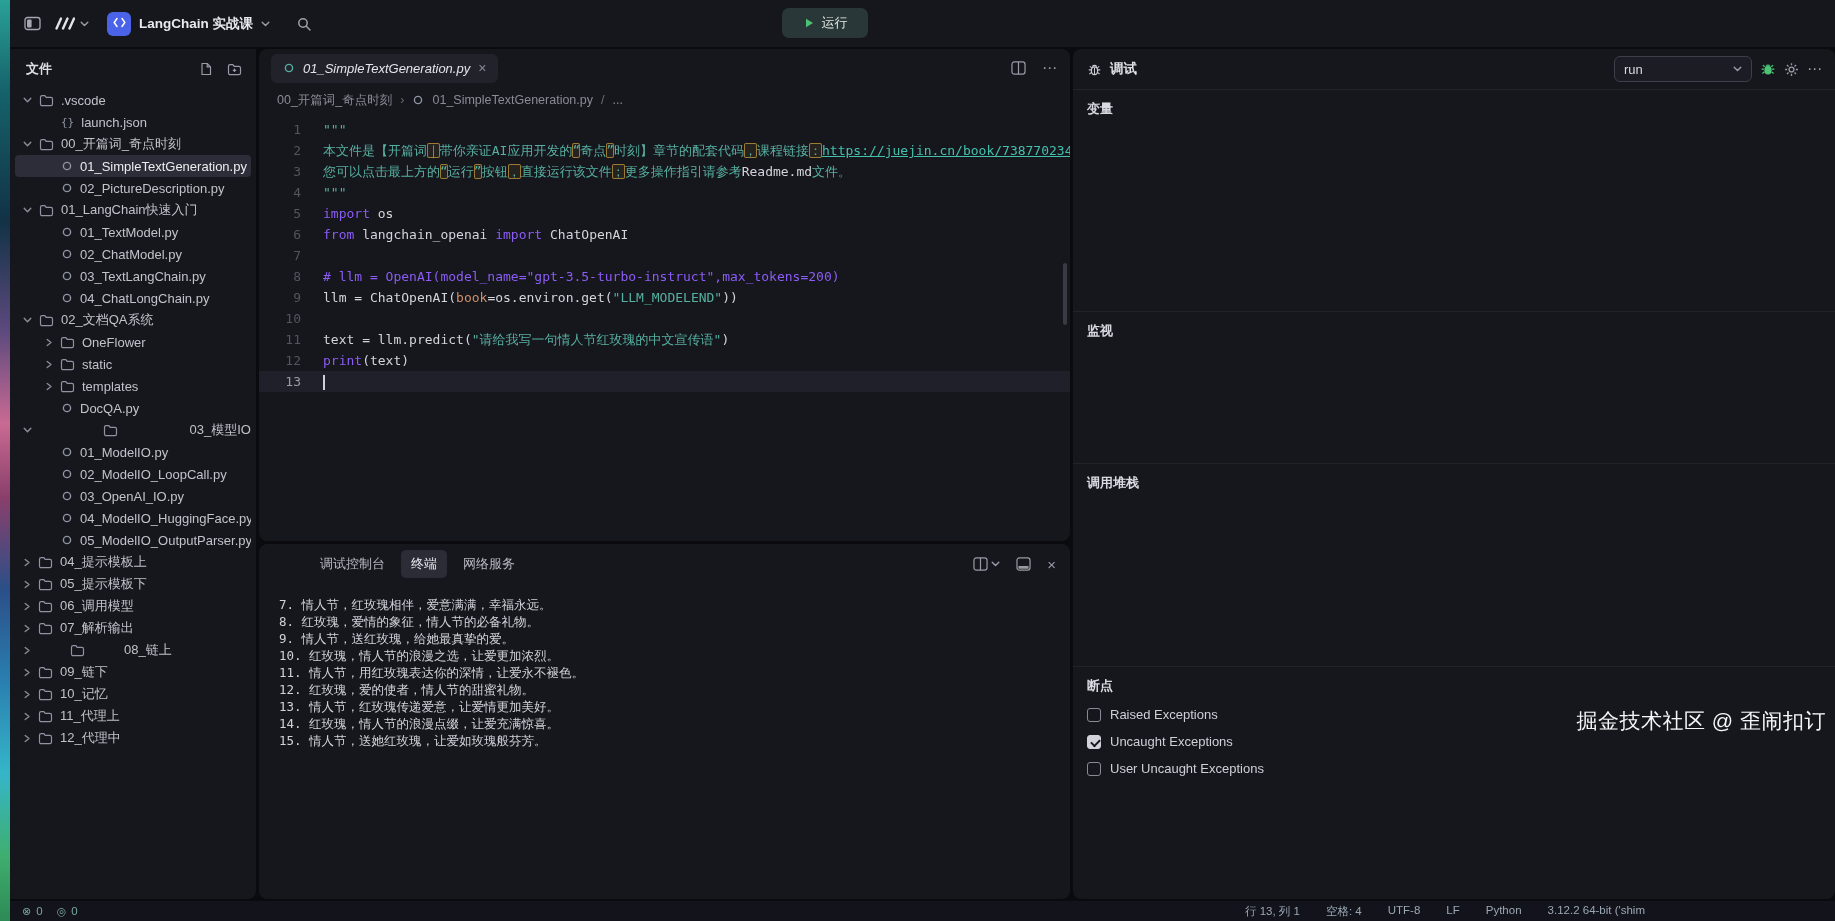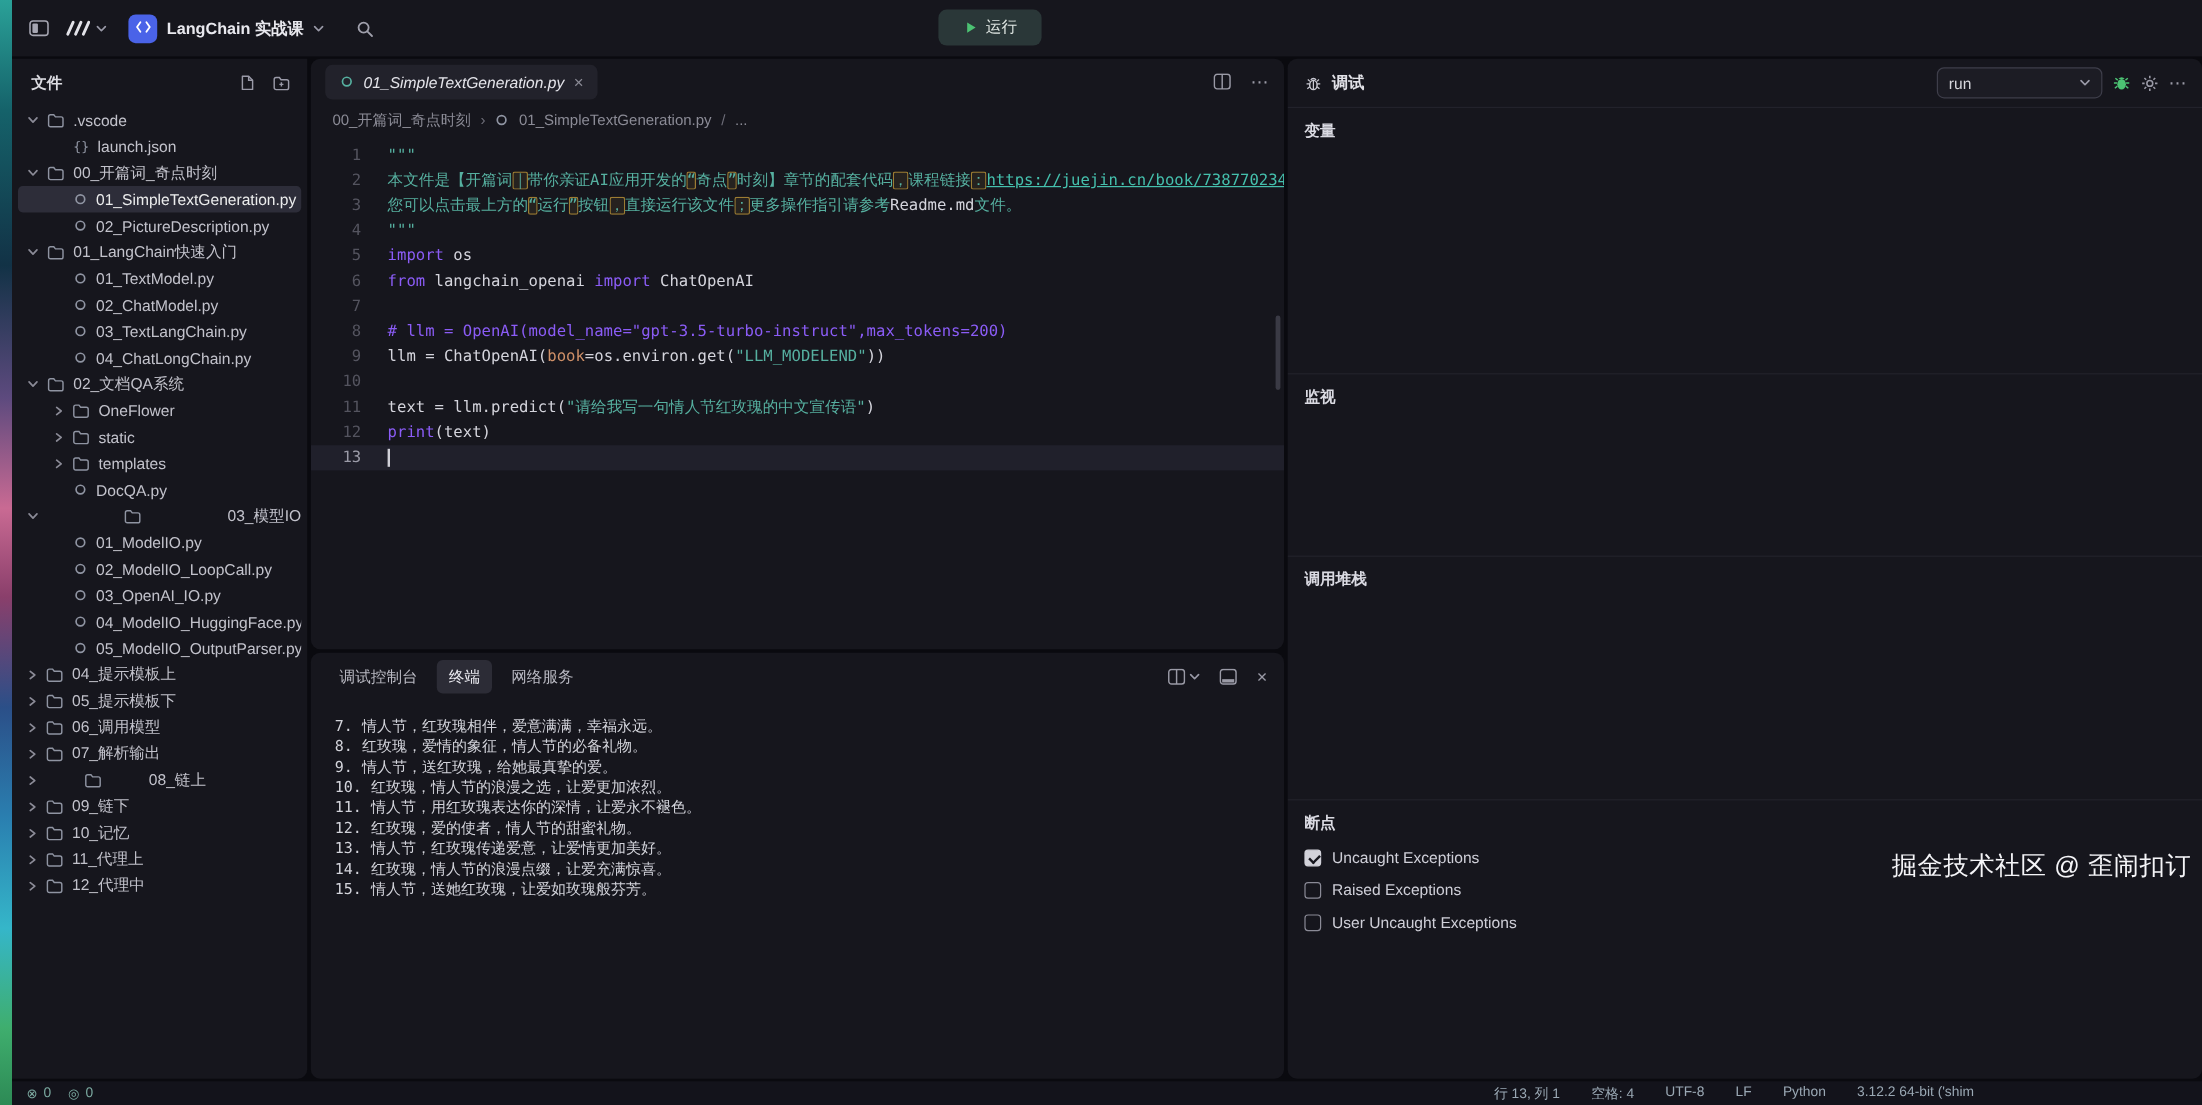--- a/index.html
+++ b/index.html
@@ -73,21 +73,21 @@
   .tk-kw { color:#8b5cf6; }
   .tk-cmt { color:#8b5cf6; }
   .tk-param { color:#cf9068; }
   .tk-link { color:#45c0ad; text-decoration:underline; }
   .tk-box { box-shadow:inset 0 0 0 1px #9c7c33; background:rgba(156,124,51,.12); border-radius:2px; }
   .cursor { display:inline-block; width:1.5px; height:15px; background:#d0d0d8; vertical-align:middle; }
   .ed-scrollbar { position:absolute; right:3px; top:214px; width:4px; height:62px; border-radius:2px; background:#3a3a45; cursor:grab; }
 
   
   .terminal-island { flex:1; display:flex; flex-direction:column; }
-  .term-header { height:40px; flex:none; display:flex; align-items:center; padding:0 14px; }
+  .term-header { height:40px; flex:none; display:flex; align-items:center; padding:0 14px;margin-left:37px; }
   .term-tabs { display:flex; gap:6px; align-items:center; }
   .term-tab { padding:5px 10px; border-radius:5px; color:#b9b9c2; font-size:13px; cursor:pointer; white-space:nowrap; }
   .term-tab.active { background:#2c2c36; color:#e9e9ef; }
   .term-actions { margin-left:auto; display:flex; gap:16px; align-items:center; color:#9a9aa6; }
   .ta-group { display:inline-flex; align-items:center; gap:3px; cursor:pointer; }
   .term-close { font-size:15px; color:#9a9aa6; cursor:pointer; }
   .term-body { padding:12px 10px 0 20px; font-family:"DejaVu Sans Mono","Liberation Mono",monospace; font-size:12.5px; line-height:17px; color:#d2d3da; }
   .term-line { white-space:pre; }
   .term-prompt { margin-top:1px; white-space:pre; }
   .p-venv { color:#d5d5dd; }
@@ -674,26 +674,26 @@
         <div class="dbg-section sec-watch">
           <span class="dbg-label">监视</span>
         </div>
         <div class="dbg-section sec-stack">
           <span class="dbg-label">调用堆栈</span>
         </div>
         <div class="dbg-section sec-bp">
           <span class="dbg-label">断点</span>
           <div class="bp-list">
               <div class="bp-row">
+                <span class="checkbox"></span>
+                <span class="bp-label">Raised Exceptions</span>
+              </div>
+              <div class="bp-row">
                 <span class="checkbox checked"></span>
                 <span class="bp-label">Uncaught Exceptions</span>
-              </div>
-              <div class="bp-row">
-                <span class="checkbox"></span>
-                <span class="bp-label">Raised Exceptions</span>
               </div>
               <div class="bp-row">
                 <span class="checkbox"></span>
                 <span class="bp-label">User Uncaught Exceptions</span>
               </div>
             </div>
         </div>
         <div class="watermark">掘金技术社区 @ 歪闹扣订</div>
       </div>
 

